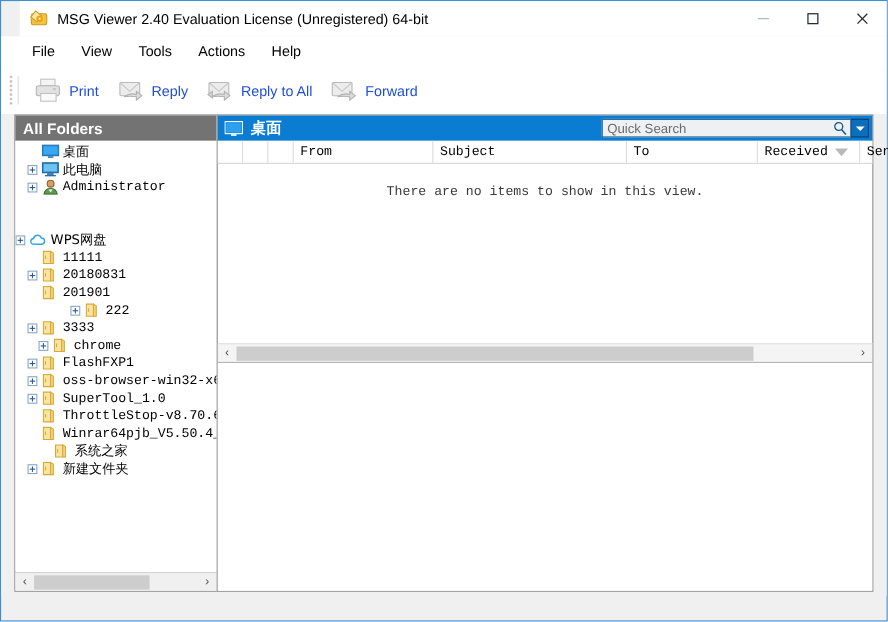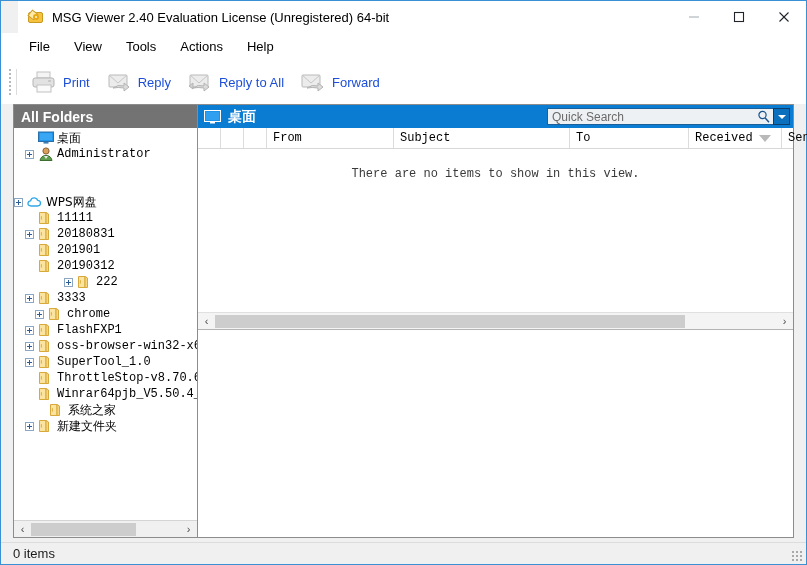--- a/index.html
+++ b/index.html
@@ -518,20 +518,32 @@
             <span class="expander none"></span>
             <span class="ic">
               <svg width="16" height="14" viewBox="0 0 16 14">
                 <rect x="0.5" y="1" width="15" height="9.5" fill="#1d93e8" stroke="#2a6fa8"></rect>
                 <rect x="1.8" y="2.2" width="12.4" height="7" fill="#3aa7f5"></rect>
                 <rect x="5.5" y="11" width="5" height="1.6" fill="#3f7fb5"></rect>
               </svg>
             </span>
             <span class="node-label">桌面</span>
           </div>
+          <div class="tnode cjk" style="padding-left: 11px;">
+            <span class="expander"></span>
+            <span class="ic">
+              <svg width="16" height="14" viewBox="0 0 16 14">
+                <rect x="0.5" y="1" width="14.5" height="9" fill="#2b93d8" stroke="#20628f"></rect>
+                <rect x="1.8" y="2.2" width="11.9" height="6.6" fill="#6fc3f2"></rect>
+                <rect x="4.8" y="10.3" width="6" height="1.8" fill="#3f7fb5"></rect>
+                <rect x="2.8" y="12.1" width="10" height="1.2" fill="#2d6e9e"></rect>
+              </svg>
+            </span>
+            <span class="node-label">此电脑</span>
+          </div>
           <div class="tnode" style="padding-left: 11px;">
             <span class="expander"></span>
             <span class="ic">
               <svg width="16" height="14" viewBox="0 0 16 14">
                 <circle cx="8" cy="4" r="3.1" fill="#d9a05b" stroke="#8a6134"></circle>
                 <path d="M2 13.5 q1 -5 6 -5 q5 0 6 5 z" fill="#5f9e4d" stroke="#3d6e31"></path>
                 <path d="M6 9 l2 3 l2 -3 z" fill="#e9e9e9"></path>
               </svg>
             </span>
             <span class="node-label">Administrator</span>
@@ -570,31 +582,20 @@
           <div class="tnode" style="padding-left: 11px;">
             <span class="expander none"></span>
             <span class="ic">
               <svg width="16" height="14" viewBox="0 0 16 14">
                 <path d="M1.5 1.5 L8 1.5 L8 12.5 L1.5 12.5 Z" fill="#fbe3a0" stroke="#d8a93a"></path>
                 <path d="M8 1.5 L10.5 3 L10.5 12.5 L8 12.5 Z" fill="#f7d57f" stroke="#d8a93a"></path>
                 <path d="M3.4 5.2 L3.4 8.6" stroke="#d8a93a" stroke-width="0.9"></path>
               </svg>
             </span>
             <span class="node-label">201901</span>
-          </div>
-          <div class="tnode" style="padding-left: 11px;">
-            <span class="expander none"></span>
-            <span class="ic">
-              <svg width="16" height="14" viewBox="0 0 16 14">
-                <path d="M1.5 1.5 L8 1.5 L8 12.5 L1.5 12.5 Z" fill="#fbe3a0" stroke="#d8a93a"></path>
-                <path d="M8 1.5 L10.5 3 L10.5 12.5 L8 12.5 Z" fill="#f7d57f" stroke="#d8a93a"></path>
-                <path d="M3.4 5.2 L3.4 8.6" stroke="#d8a93a" stroke-width="0.9"></path>
-              </svg>
-            </span>
-            <span class="node-label">20190312</span>
           </div>
           <div class="tnode" style="padding-left: 11px; margin-left: 39px;">
             <span class="expander"></span>
             <span class="ic">
               <svg width="16" height="14" viewBox="0 0 16 14">
                 <path d="M1.5 1.5 L8 1.5 L8 12.5 L1.5 12.5 Z" fill="#fbe3a0" stroke="#d8a93a"></path>
                 <path d="M8 1.5 L10.5 3 L10.5 12.5 L8 12.5 Z" fill="#f7d57f" stroke="#d8a93a"></path>
                 <path d="M3.4 5.2 L3.4 8.6" stroke="#d8a93a" stroke-width="0.9"></path>
               </svg>
             </span>
@@ -772,18 +773,14 @@
         <div class="sb-track">
           <div class="sb-thumb" style="left:0; width:470px;"></div>
         </div>
         <div class="sb-arrow">›</div>
       </div>
 
       <div class="lower-blank"></div>
     </div>
   </div>
 
-  <div class="statusbar">
-    <span class="status-text">0 items</span>
-    <span class="grip"></span>
-  </div>
 
 </div>
 
 </body></html>

